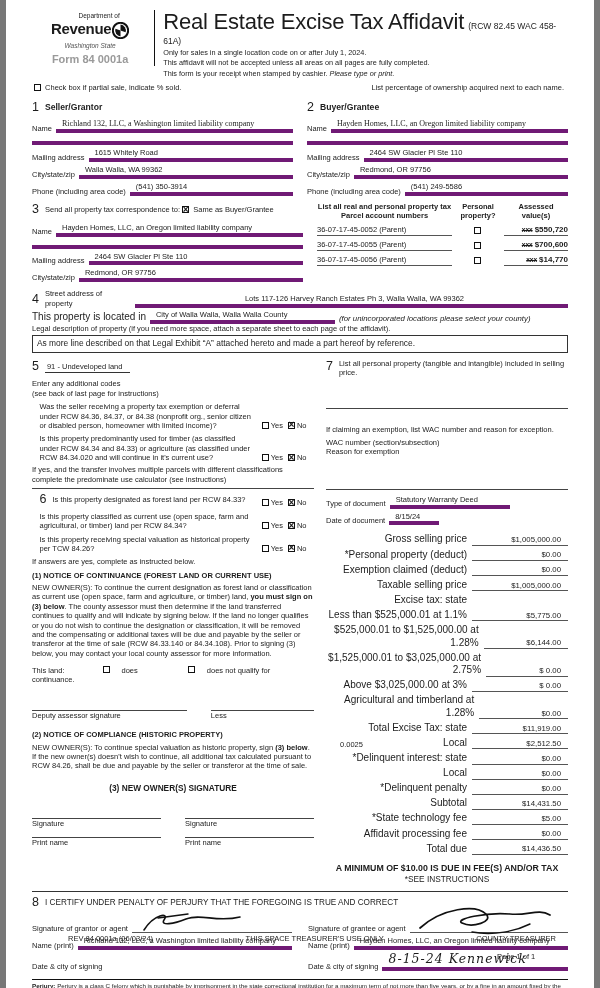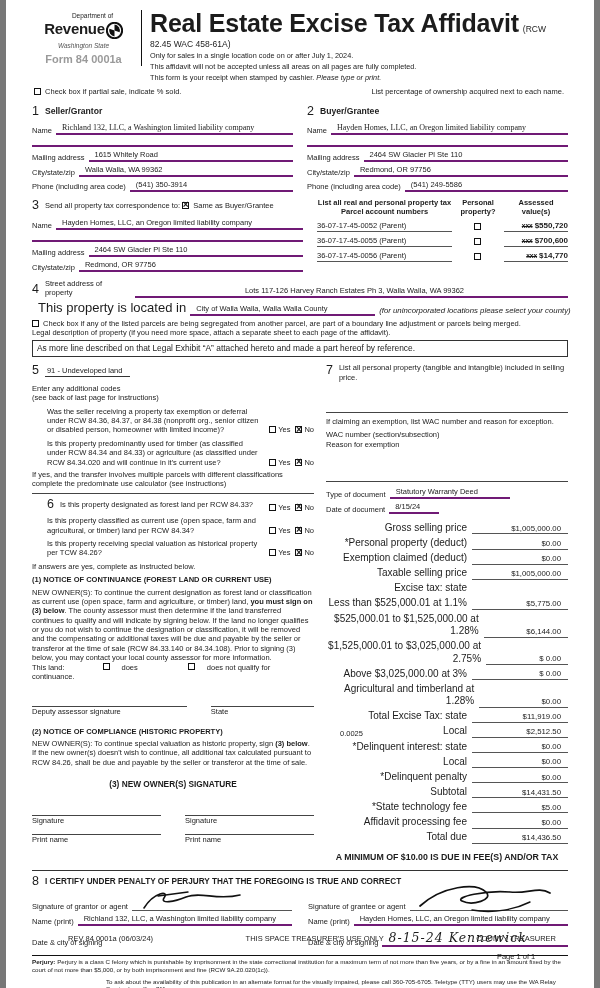--- a/index.html
+++ b/index.html
@@ -10,34 +10,34 @@
 
   
   .hdr { display:flex; align-items:flex-start; }
   .logo { width:118px; text-align:center; padding-top:4px; }
   .logo .dep { font-size:6.5px; margin-left:18px; }
   .logo .rev { font-size:15px; font-weight:bold; letter-spacing:-0.3px; display:inline-block; }
   .logo .swirl { vertical-align:middle; margin-left:1px; }
   .logo .wast { font-size:6.5px; font-style:italic; color:#555; }
   .logo .formno { font-size:11px; font-weight:bold; color:#9a9a9a; margin-top:3px; }
   .hdr-divider { border-left:1.6px solid #111; height:56px; margin:2px 8px 0 6px; }
-  .titleblk h1 { font-size:25px; font-weight:bold; letter-spacing:-0.2px; display:inline; }
+  .titleblk h1 { font-size:22px; font-weight:normal; letter-spacing:-0.2px; display:inline; }
   .titleblk .rcw { font-size:8.5px; font-weight:normal; margin-left:4px; }
   .titleblk p { font-size:7.3px; margin-top:1.5px; }
   .chkrow { display:flex; justify-content:space-between; margin-top:5px; padding:0 4px 0 2px; }
 
   
   .cb { display:inline-block; width:7px; height:7px; border:1px solid #111; position:relative;
         vertical-align:-1px; margin-right:2px; background:#fff; flex:none; }
   .cb.checked::after { content:"×"; position:absolute; left:-0.5px; top:-3.5px; font-size:10px; font-weight:bold; }
 
   
   .frow { display:flex; align-items:flex-end; margin-top:3px; }
   .lbl { white-space:nowrap; margin-right:4px; }
-  .val { flex:1; border-bottom:2px solid #701a75; padding:0 0 0.5px 6px; min-height:9px; }
+  .val { flex:1; border-bottom:4px solid #701a75; padding:0 0 0.5px 6px; min-height:9px; }
   .serif { font-family:"Liberation Serif","DejaVu Serif",serif; font-size:8px; }
 
   .two-col { display:flex; gap:14px; margin-top:8px; }
   .col { flex:1; min-width:0; }
   .secnum { font-size:12.5px; margin-right:6px; vertical-align:-1px; }
   .sectitle { font-size:8.6px; font-weight:bold; }
 
   
   .ptable { width:100%; }
   .phead { display:flex; text-align:center; font-weight:bold; }
@@ -55,51 +55,51 @@
   .addr-lbls { width:90px; }
   .located { display:flex; align-items:flex-end; margin-top:2px; }
   .locnote { font-style:italic; font-size:7.8px; white-space:nowrap; margin-left:4px; }
   .tinyrow { margin-top:3px; }
   .legalbox { border:1px solid #333; font-size:8.4px; padding:2px 4px 3px 4px; margin-top:2px; }
 
   .main { display:flex; gap:12px; margin-top:6px; }
   .main .lcol { width:282px; flex:none; }
   .main .rcol { flex:1; min-width:0; }
 
-  .qrow { display:flex; justify-content:flex-end; align-items:flex-end; margin-top:4px; }
+  .qrow { display:flex; justify-content:center; align-items:flex-end; margin-top:4px; }
   .qtext { width:77%; }
   .yn { white-space:nowrap; }
   .yn .cb { margin-left:5px; }
   hr.thin { border:none; border-top:1px solid #444; margin:4px 0 0 0; }
   .bold { font-weight:bold; }
   .para { margin-top:3px; text-align:left; }
   .center { text-align:center; }
 
-  .landrow { display:flex; margin-top:0;gap:8px; }
+  .landrow { display:flex; margin-top:8px;gap:8px; }
   .landrow .cbw { margin:0 4px 0 30px; }
   .dep-row { display:flex; gap:24px; margin-top:16px; }
   .dep-row .c { flex:1.5; } .dep-row .d { flex:1; }
   .line { border-bottom:1px solid #444; height:10px; }
 
   .sig3 { display:flex; gap:24px; margin-top:12px; }
   .sig3 .c { flex:1; }
 
   
   .sec7head { display:flex; }
   .erow { display:flex; justify-content:flex-end; align-items:flex-end; margin-top:2.6px; width:100%; }
   .eprefix { margin-right:auto; padding-left:14px; }
   .elabel { text-align:right; font-size:10px; }
   .eval { width:96px; margin-left:5px; border-bottom:1px solid #555; text-align:right;
           padding-right:7px; min-height:9.5px; font-size:7.8px; }
   .eval.noline { border-bottom:none; }
   .minimum { font-size:8.8px; font-weight:bold; text-align:center; margin-top:8px; }
 
   
   .sec8 { border-top:1px solid #333; margin-top:7px; padding-top:3px; }
-  .sec8 .certify { font-size:8.2px; font-weight:bold; }
+  .sec8 .certify { font-size:8.2px; font-weight:normal; }
   .sig8 { display:flex; gap:16px; }
   .sig8 .c { flex:1; min-width:0; }
   .sigline-row { display:flex; align-items:flex-end; position:relative; height:22px; }
   .sigline-row .sline { flex:1; border-bottom:1px solid #555; height:12px; position:relative; }
   .sigline-row svg { position:absolute; bottom:-4px; left:4px; }
   .handwrite { font-family:"DejaVu Serif","Liberation Serif",serif; font-style:italic;
                font-size:12.5px; letter-spacing:1px; white-space:nowrap; padding-bottom:0; }
 
   .perjury { border-top:1.4px solid #111; margin-top:8px; padding-top:2px; font-size:6.2px; color:#222; }
   .perjury .p2 { margin:4px 0 0 74px; }
@@ -245,25 +245,24 @@
     <div class="sec4">
       <div class="addr-row">
         <span class="secnum">4</span>
         <span class="addr-lbls">
             <div>Street address of</div>
             <div>property</div>
           </span>
         <span class="val" style="text-align:center;">Lots 117-126 Harvey Ranch Estates Ph 3, Walla Walla, WA 99362</span>
       </div>
       <div class="located">
-        <span class="lbl" style="font-size:13px;margin-left:6px;">This property is located in</span>
+        <span class="lbl" style="font-size:10px;">This property is located in</span>
         <span class="val" style="flex:0 0 auto; width:185px;">City of Walla Walla, Walla Walla County</span>
         <span class="locnote">(for unincorporated locations please select your county)</span>
       </div>
-      <div class="tinyrow"><span class="cb"></span> <span>Check box if any of the listed parcels are being segregated from another parcel, are part of a boundary line adjustment or parcels being merged.</span></div>
       <div>Legal description of property (if you need more space, attach a separate sheet to each page of the affidavit).</div>
       <div class="legalbox">As more line described on that Legal Exhibit “A” attached hereto and made a part hereof by reference.</div>
     </div>
 
     <div class="main">
 
       <div class="lcol">
         <div>
           <div><span class="secnum">5</span><span style="border-bottom:1px solid #333; padding:0 8px 1px 2px;">91 - Undeveloped land</span></div>
           <div style="margin-top:5px;">Enter any additional codes</div>
@@ -304,21 +303,21 @@
               <span>does not qualify for</span>
           </div>
           <div>continuance.</div>
           <div class="dep-row">
             <div class="c">
                 <div class="line"></div>
                 <div>Deputy assessor signature</div>
               </div>
             <div class="d">
                 <div class="line"></div>
-                <div>State</div>
+                <div>Less</div>
               </div>
           </div>
           <div class="bold" style="margin-top:10px;">(2) NOTICE OF COMPLIANCE (HISTORIC PROPERTY)</div>
           <div class="para"><span>NEW OWNER(S): To continue special valuation as historic property, sign </span><b>(3) below</b><span>. If the new owner(s) doesn't wish to continue, all additional tax calculated pursuant to RCW 84.26, shall be due and payable by the seller or transferor at the time of sale.</span></div>
           <div class="bold center" style="margin-top:12px; font-size:8.3px;">(3) NEW OWNER(S) SIGNATURE</div>
           <div class="sig3">
             <div class="c">
                 <div class="line" style="height:14px;"></div>
                 <div>Signature</div>
               </div>
@@ -340,21 +339,21 @@
         </div>
       </div>
 
       <div class="rcol">
         <div class="sec7head">
           <span class="secnum">7</span>
           <span>List all personal property (tangible and intangible) included in selling price.</span>
         </div>
         <div style="height:26px;"></div>
         <hr class="thin">
-        <div style="margin-top:4px;">If claiming an exemption, list WAC number and reason for exception.</div>
+        <div style="margin-top:16px;">If claiming an exemption, list WAC number and reason for exception.</div>
         <div style="margin-top:4px;">WAC number (section/subsection)</div>
         <div>Reason for exemption</div>
         <div style="height:28px;"></div>
         <hr class="thin">
         <div class="frow" style="margin-top:5px;">
             <span class="lbl">Type of document</span>
             <span class="val" style="flex:0 0 auto; width:120px;">Statutory Warranty Deed</span>
           </div>
         <div class="frow">
             <span class="lbl">Date of document</span>
@@ -435,20 +434,21 @@
               <span class="elabel">Affidavit processing fee</span>
               <span class="eval">$0.00</span>
             </div>
           <div class="erow">
               <span class="elabel">Total due</span>
               <span class="eval">$14,436.50</span>
             </div>
         </div>
         <div class="minimum">
           <div>A MINIMUM OF $10.00 IS DUE IN FEE(S) AND/OR TAX</div>
+          <div style="font-weight:normal; font-size:8.3px;">*SEE INSTRUCTIONS</div>
         </div>
       </div>
     </div>
 
     <div class="sec8">
       <div><span class="secnum">8</span><span class="certify">I CERTIFY UNDER PENALTY OF PERJURY THAT THE FOREGOING IS TRUE AND CORRECT</span></div>
       <div class="sig8">
         <div class="c">
           <div class="sigline-row">
             <span class="lbl">Signature of grantor or agent</span>

